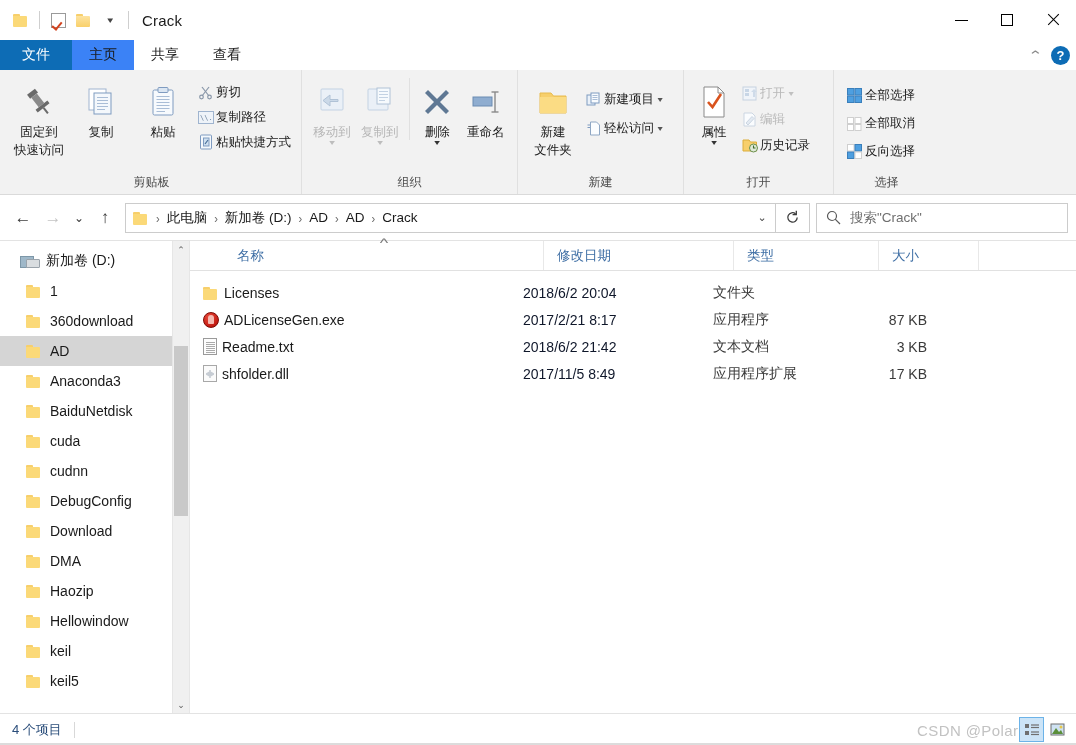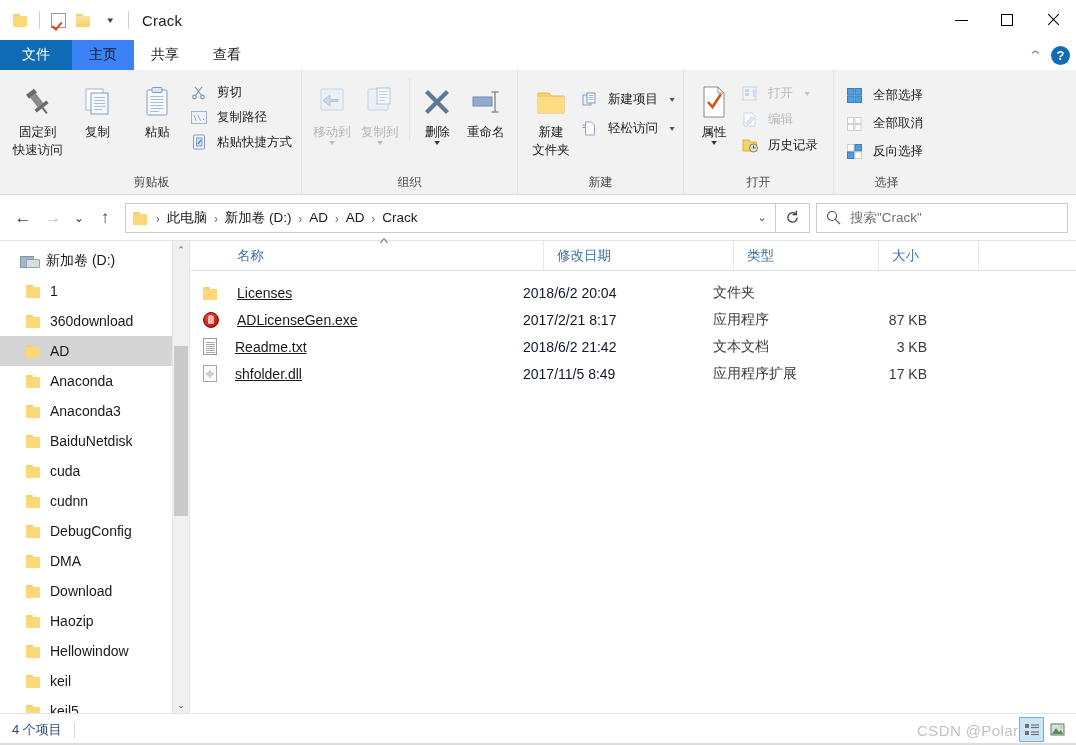--- a/index.html
+++ b/index.html
@@ -191,21 +191,21 @@
     font-size: 12.5px; color: #1a1a1a; text-align: center;
     line-height: 15px; margin-top: 3px;
   }
   .bigbtn .lbl.dim { color: #b5b5b5; }
   .bigicon { height: 40px; display:flex; align-items:center; justify-content:center; }
   .smallcol {
     display: flex; flex-direction: column;
     padding-top: 5px; gap: 3px;
   }
   .smallbtn {
-    display: flex; align-items: center; gap: 10px;
+    display: flex; align-items: center; gap: 2px;
     font-size: 12.5px; color: #1a1a1a;
     height: 22px; padding: 0 3px;
     cursor: default;
     white-space: nowrap;
   }
   .smallbtn.dim { color: #b9b9b9; }
   .sicon { width: 17px; height: 17px; display:flex; align-items:center; justify-content:center; flex: 0 0 17px;}
   .mini-caret { font-size: 8px; color:#555; margin-left: 2px; transform: scaleX(1.3);}
   .mini-caret.dim { color:#c0c0c0; }
   .split-caret {
@@ -368,21 +368,21 @@
     height: 27px;
     display: flex; align-items: center;
     font-size: 14px;
     color: #1a1a1a;
     cursor: default;
   }
   .fc {
     display: flex; align-items: center;
     overflow: hidden; white-space: nowrap;
   }
-  .fc.name { width: 320px; flex: 0 0 320px; padding-left: 13px; gap: 18px; text-decoration: underline; }
+  .fc.name { width: 320px; flex: 0 0 320px; padding-left: 13px; gap: 5px; }
   .fc.date { width: 190px; flex: 0 0 190px; padding-left: 13px; color: #0f172a; }
   .fc.type { width: 145px; flex: 0 0 145px; padding-left: 13px; color: #3a3a3a; }
   .fc.size { width: 100px; flex: 0 0 100px; padding-right: 18px; justify-content: flex-end; color: #3a3a3a;}
 
   .ico-doc {
     width: 14px; height: 17px; flex: 0 0 14px;
     background: #fdfdfd; border: 1px solid #9a9a9a;
     position: relative;
   }
   .ico-doc::before {
@@ -843,49 +843,45 @@
         <div class="tree-item">
           <span class="folder-ico"></span>
           <span>360download</span>
         </div>
         <div class="tree-item selected">
           <span class="folder-ico"></span>
           <span>AD</span>
         </div>
         <div class="tree-item">
           <span class="folder-ico"></span>
-          <span>Anaconda</span>
-        </div>
-        <div class="tree-item">
-          <span class="folder-ico"></span>
           <span>Anaconda3</span>
         </div>
         <div class="tree-item">
           <span class="folder-ico"></span>
           <span>BaiduNetdisk</span>
         </div>
         <div class="tree-item">
           <span class="folder-ico"></span>
           <span>cuda</span>
         </div>
         <div class="tree-item">
           <span class="folder-ico"></span>
           <span>cudnn</span>
         </div>
         <div class="tree-item">
           <span class="folder-ico"></span>
           <span>DebugConfig</span>
         </div>
         <div class="tree-item">
           <span class="folder-ico"></span>
+          <span>Download</span>
+        </div>
+        <div class="tree-item">
+          <span class="folder-ico"></span>
           <span>DMA</span>
-        </div>
-        <div class="tree-item">
-          <span class="folder-ico"></span>
-          <span>Download</span>
         </div>
         <div class="tree-item">
           <span class="folder-ico"></span>
           <span>Haozip</span>
         </div>
         <div class="tree-item">
           <span class="folder-ico"></span>
           <span>Hellowindow</span>
         </div>
         <div class="tree-item">

